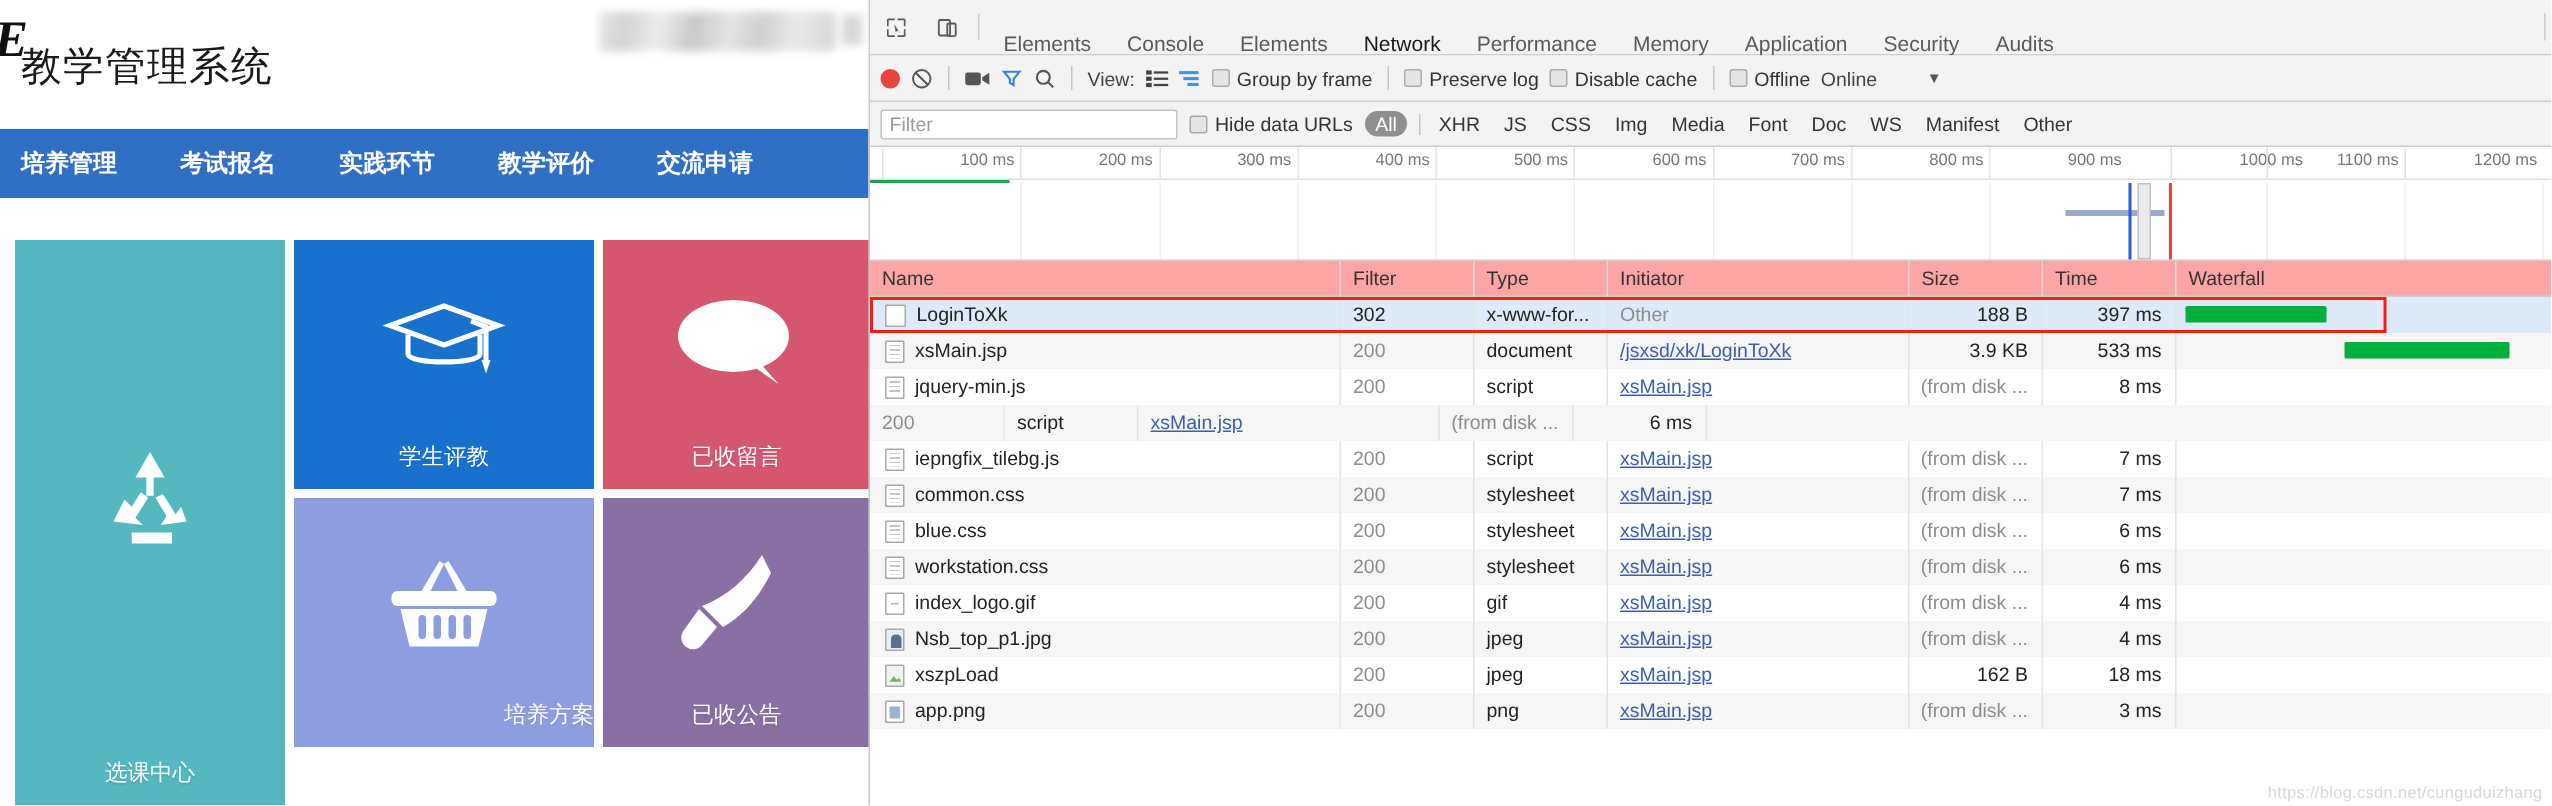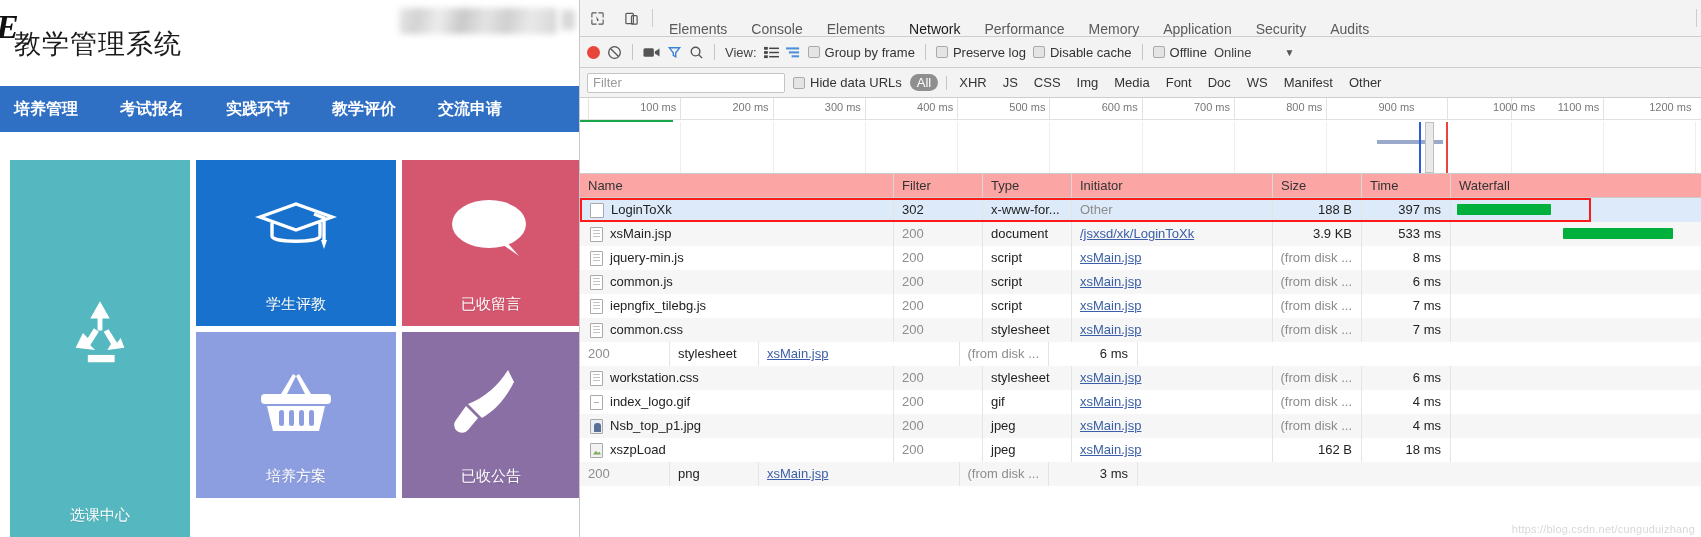--- a/index.html
+++ b/index.html
@@ -30,21 +30,21 @@
             font-family:"DejaVu Sans",sans-serif; cursor:pointer; white-space:nowrap; }
 
   .tiles { position:absolute; top:156px; left:0; width:580px; height:381px; }
   .tile { position:absolute; display:flex; flex-direction:column;
           align-items:center; justify-content:flex-end; color:#fff; overflow:hidden; }
   .tile .tile-label { font-size:15px; margin-bottom:12px; font-family:"DejaVu Sans",sans-serif;
           text-shadow:0 1px 1px rgba(0,0,0,.12); }
   .tile .glyph { flex:1; display:flex; align-items:center; justify-content:center; width:100%; }
   .tile-left  { left:10px;  top:4px;  width:180px; height:377px; }
   .tile-mid-t { left:196px; top:4px;  width:200px; height:166px; }
-  .tile-mid-b { left:196px; top:176px;width:200px; height:166px; }
+  .tile-mid-b { left:196px; top:176px;width:200px; height:166px;align-items:flex-end; }
   .tile-rt-t  { left:402px; top:4px;  width:178px; height:166px; }
   .tile-rt-b  { left:402px; top:176px;width:178px; height:166px; }
 
   
   .devtools { width:1121px; height:537px; background:#fff;
      font-family:"Liberation Sans","DejaVu Sans",sans-serif; display:flex; flex-direction:column; }
 
   .dt-tabbar { height:37px; background:#f3f3f3; border-bottom:1px solid #cdcdcd;
      display:flex; align-items:stretch; }
   .dt-icobox { width:34px; display:flex; align-items:center; justify-content:center; cursor:pointer; }
@@ -434,24 +434,20 @@
               <span>jquery-min.js</span>
             </div>
             <div class="td dim" style="width: 89px;">200</div>
             <div class="td " style="width: 89px;">script</div>
             <div class="td link" style="width: 201px;">xsMain.jsp</div>
             <div class="td num dim" style="width: 89px;">(from disk ...</div>
             <div class="td num" style="width: 89px;">8 ms</div>
             <div class="td wf-cell"></div>
           </div>
           <div class="row odd">
-            <div class="td name" style="width: 313px;">
-              <span class="fileicon lines"></span>
-              <span>common.js</span>
-            </div>
             <div class="td dim" style="width: 89px;">200</div>
             <div class="td " style="width: 89px;">script</div>
             <div class="td link" style="width: 201px;">xsMain.jsp</div>
             <div class="td num dim" style="width: 89px;">(from disk ...</div>
             <div class="td num" style="width: 89px;">6 ms</div>
             <div class="td wf-cell"></div>
           </div>
           <div class="row">
             <div class="td name" style="width: 313px;">
               <span class="fileicon lines"></span>
@@ -470,20 +466,24 @@
               <span>common.css</span>
             </div>
             <div class="td dim" style="width: 89px;">200</div>
             <div class="td " style="width: 89px;">stylesheet</div>
             <div class="td link" style="width: 201px;">xsMain.jsp</div>
             <div class="td num dim" style="width: 89px;">(from disk ...</div>
             <div class="td num" style="width: 89px;">7 ms</div>
             <div class="td wf-cell"></div>
           </div>
           <div class="row">
+            <div class="td name" style="width: 313px;">
+              <span class="fileicon lines"></span>
+              <span>blue.css</span>
+            </div>
             <div class="td dim" style="width: 89px;">200</div>
             <div class="td " style="width: 89px;">stylesheet</div>
             <div class="td link" style="width: 201px;">xsMain.jsp</div>
             <div class="td num dim" style="width: 89px;">(from disk ...</div>
             <div class="td num" style="width: 89px;">6 ms</div>
             <div class="td wf-cell"></div>
           </div>
           <div class="row odd">
             <div class="td name" style="width: 313px;">
               <span class="fileicon lines"></span>
@@ -526,20 +526,24 @@
               <span>xszpLoad</span>
             </div>
             <div class="td dim" style="width: 89px;">200</div>
             <div class="td " style="width: 89px;">jpeg</div>
             <div class="td link" style="width: 201px;">xsMain.jsp</div>
             <div class="td num " style="width: 89px;">162 B</div>
             <div class="td num" style="width: 89px;">18 ms</div>
             <div class="td wf-cell"></div>
           </div>
           <div class="row odd">
+            <div class="td name" style="width: 313px;">
+              <span class="fileicon png"></span>
+              <span>app.png</span>
+            </div>
             <div class="td dim" style="width: 89px;">200</div>
             <div class="td " style="width: 89px;">png</div>
             <div class="td link" style="width: 201px;">xsMain.jsp</div>
             <div class="td num dim" style="width: 89px;">(from disk ...</div>
             <div class="td num" style="width: 89px;">3 ms</div>
             <div class="td wf-cell"></div>
           </div>
         </div>
       <div class="sel-outline" id="selbox" style="left: 0px; top: 24px; width: 1011px; height: 24px;"></div>
       <div class="watermark">https://blog.csdn.net/cunguduizhang</div>

